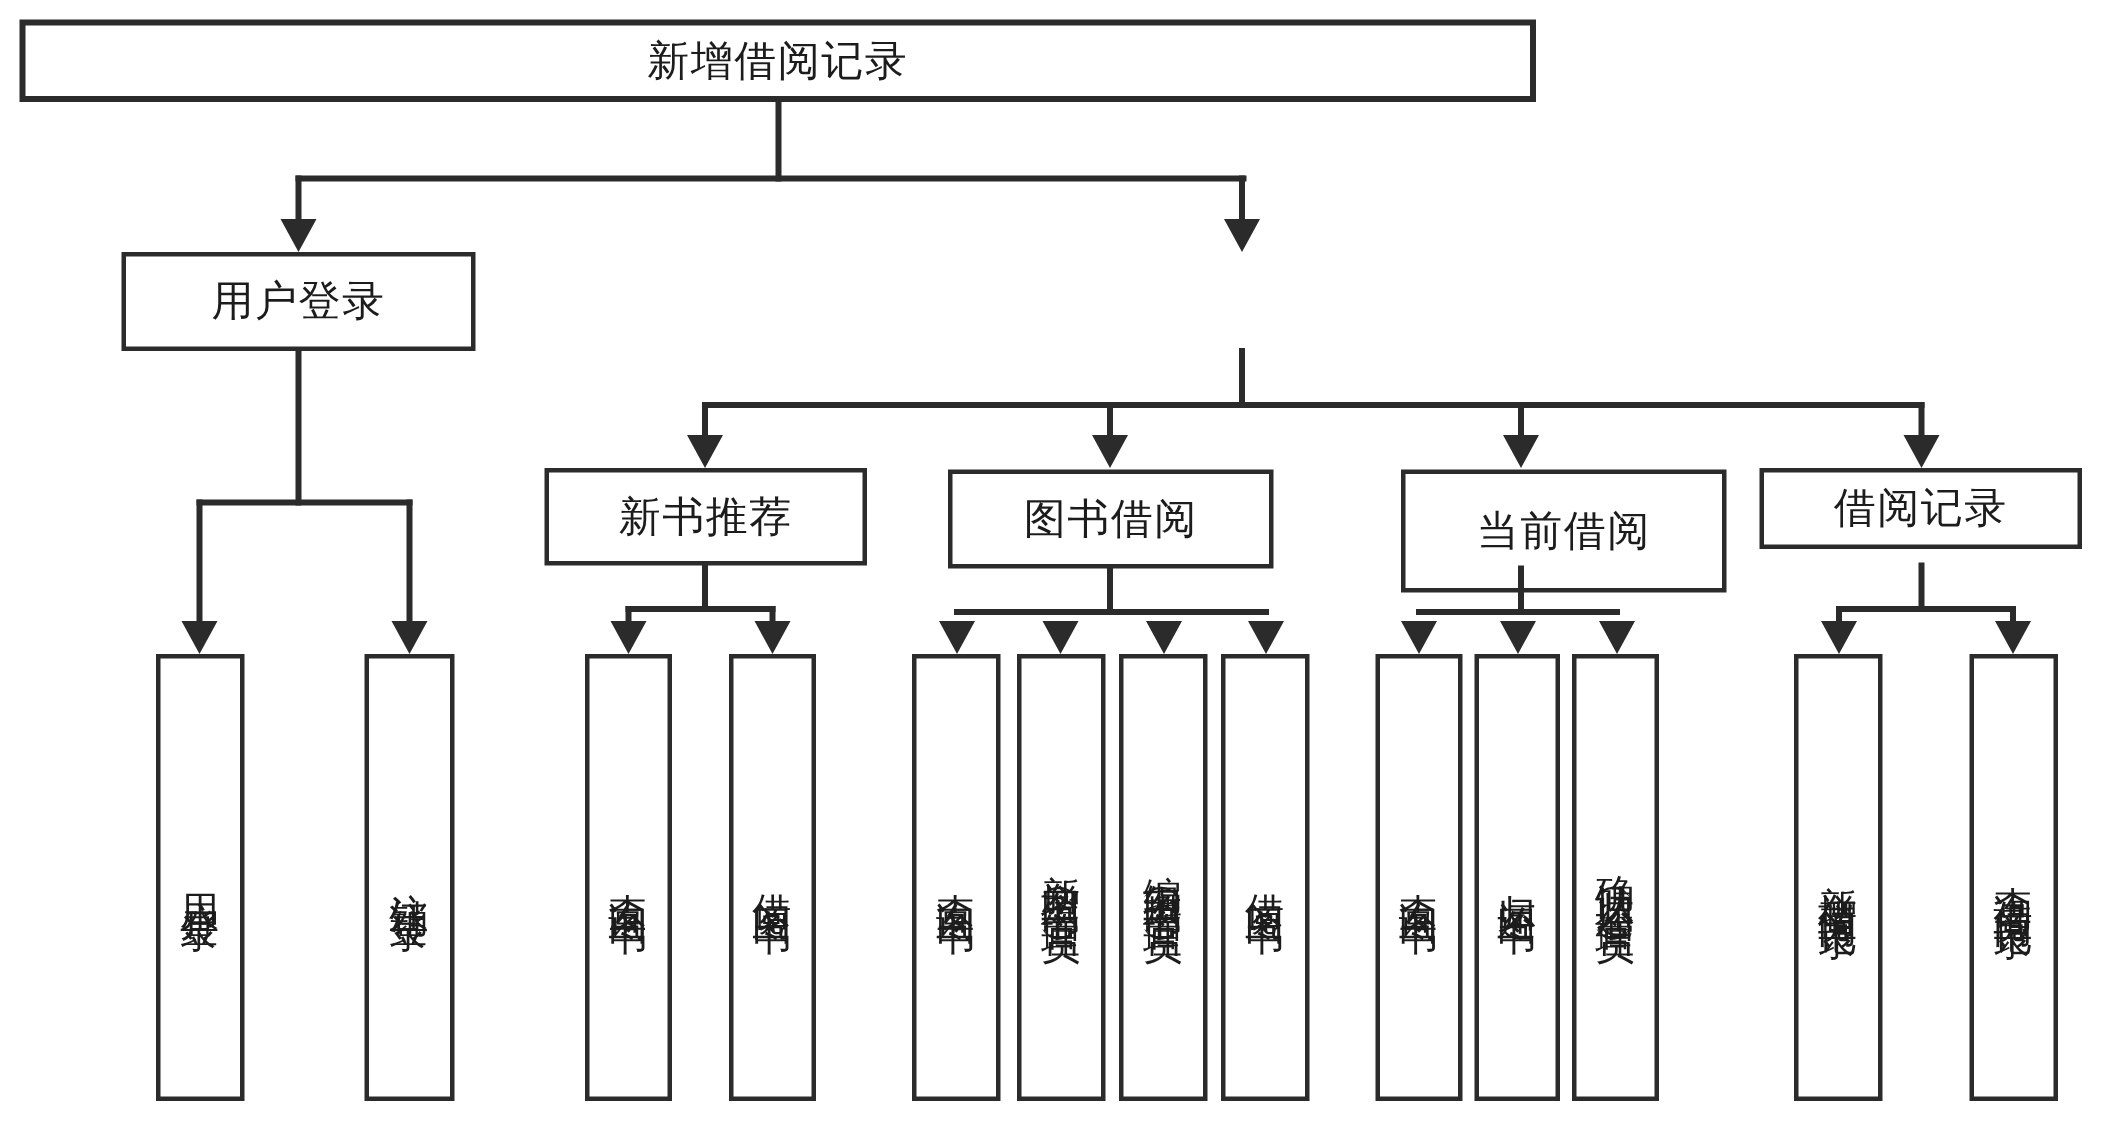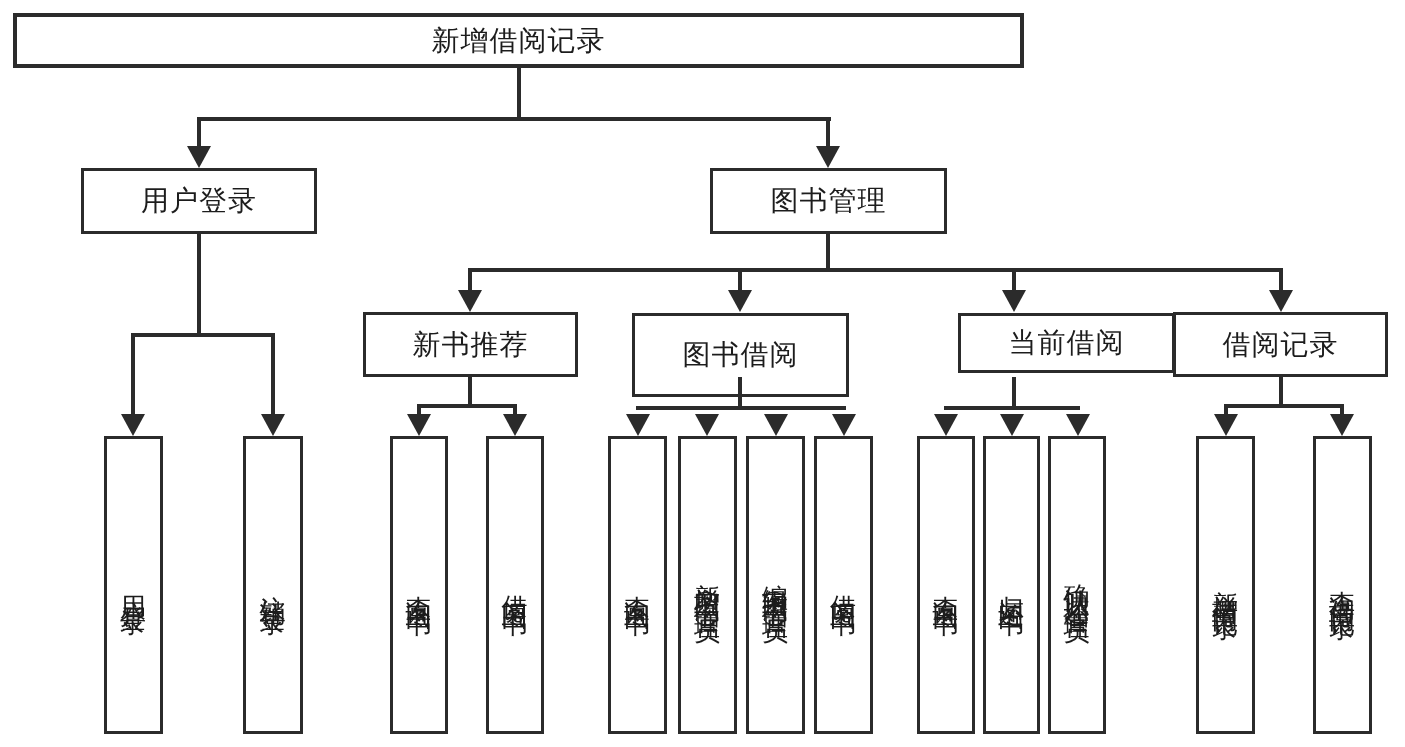--- a/index.html
+++ b/index.html
@@ -43,23 +43,20 @@
   <div class="vl" style="left:517px;top:66px;height:55px"></div>
   <div class="hl" style="left:197px;top:117px;width:634px"></div>
   <div class="vl" style="left:197px;top:117px;height:35px"></div>
   <div class="vl" style="left:826px;top:117px;height:35px"></div>
   <div class="arrow" style="left:187px;top:146px"></div>
   <div class="arrow" style="left:816px;top:146px"></div>
 
   <div class="box h" style="left:81px;top:168px;width:236px;height:66px">
     <span>用户登录</span>
   </div>
-  <div class="box h" style="left:710px;top:168px;width:237px;height:66px">
-    <span>图书管理</span>
-  </div>
 
   <div class="vl" style="left:197px;top:232px;height:105px"></div>
   <div class="hl" style="left:131px;top:333px;width:144px"></div>
   <div class="vl" style="left:131px;top:333px;height:84px"></div>
   <div class="vl" style="left:271px;top:333px;height:84px"></div>
   <div class="arrow" style="left:121px;top:414px"></div>
   <div class="arrow" style="left:261px;top:414px"></div>
 
   <div class="vl" style="left:826px;top:232px;height:40px"></div>
   <div class="hl" style="left:468px;top:268px;width:815px"></div>
@@ -68,27 +65,27 @@
   <div class="vl" style="left:1012px;top:268px;height:26px"></div>
   <div class="vl" style="left:1279px;top:268px;height:26px"></div>
   <div class="arrow" style="left:458px;top:290px"></div>
   <div class="arrow" style="left:728px;top:290px"></div>
   <div class="arrow" style="left:1002px;top:290px"></div>
   <div class="arrow" style="left:1269px;top:290px"></div>
 
   <div class="box h" style="left:363px;top:312px;width:215px;height:65px">
     <span>新书推荐</span>
   </div>
-  <div class="box h" style="left:632px;top:313px;width:217px;height:84px">
+  <div class="box h" style="left:632px;top:313px;width:217px;height:66px">
     <span>图书借阅</span>
   </div>
-  <div class="box h" style="left:958px;top:313px;width:217px;height:60px">
+  <div class="box h" style="left:934px;top:313px;width:217px;height:82px">
     <span>当前借阅</span>
   </div>
-  <div class="box h" style="left:1173px;top:312px;width:215px;height:65px">
+  <div class="box h" style="left:1173px;top:312px;width:215px;height:54px">
     <span>借阅记录</span>
   </div>
 
   <div class="vl" style="left:468px;top:375px;height:33px"></div>
   <div class="hl" style="left:417px;top:404px;width:100px"></div>
   <div class="vl" style="left:417px;top:404px;height:16px"></div>
   <div class="vl" style="left:513px;top:404px;height:16px"></div>
   <div class="arrow" style="left:407px;top:414px"></div>
   <div class="arrow" style="left:503px;top:414px"></div>
 

